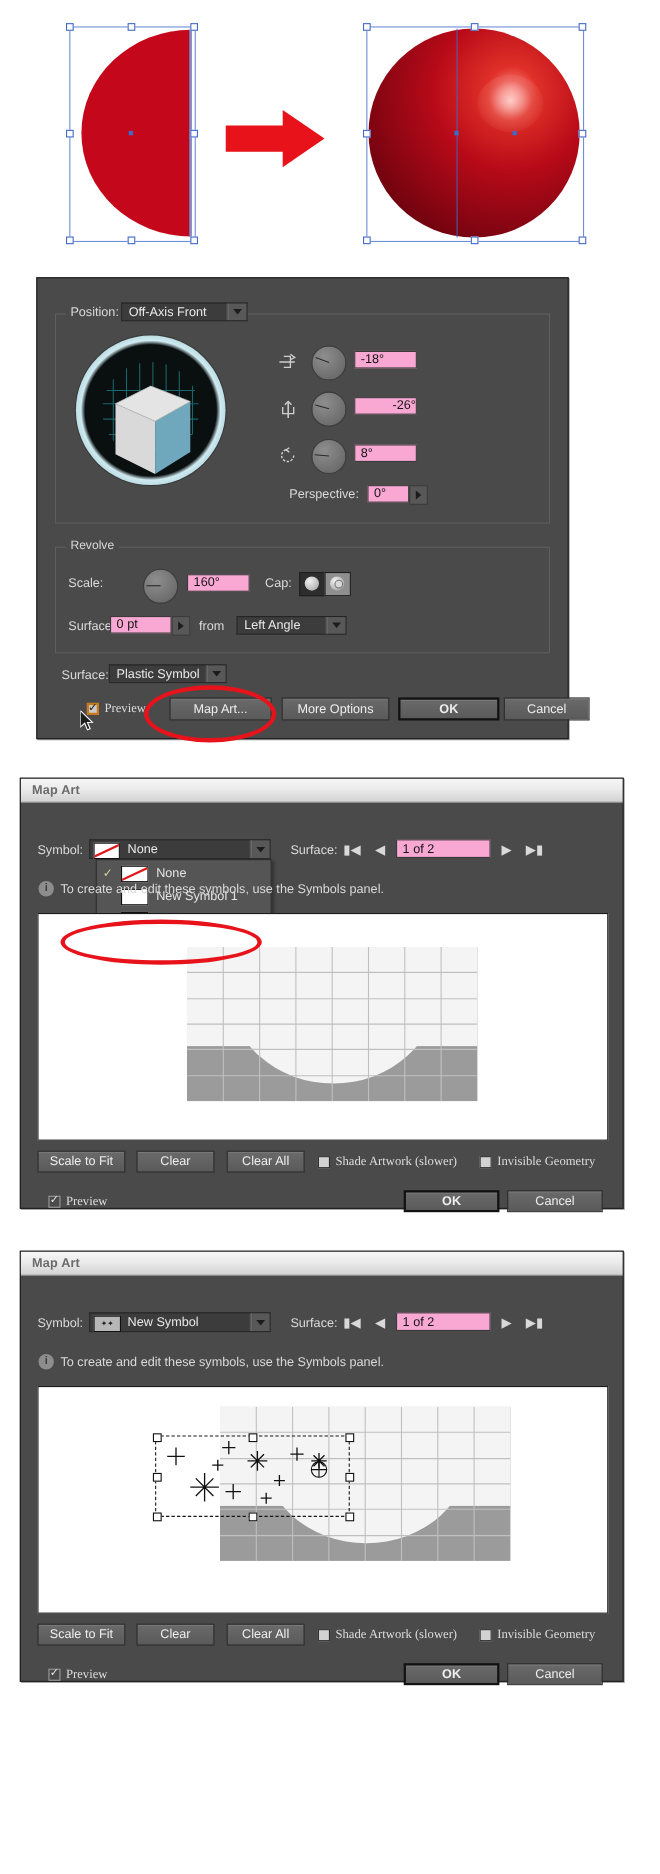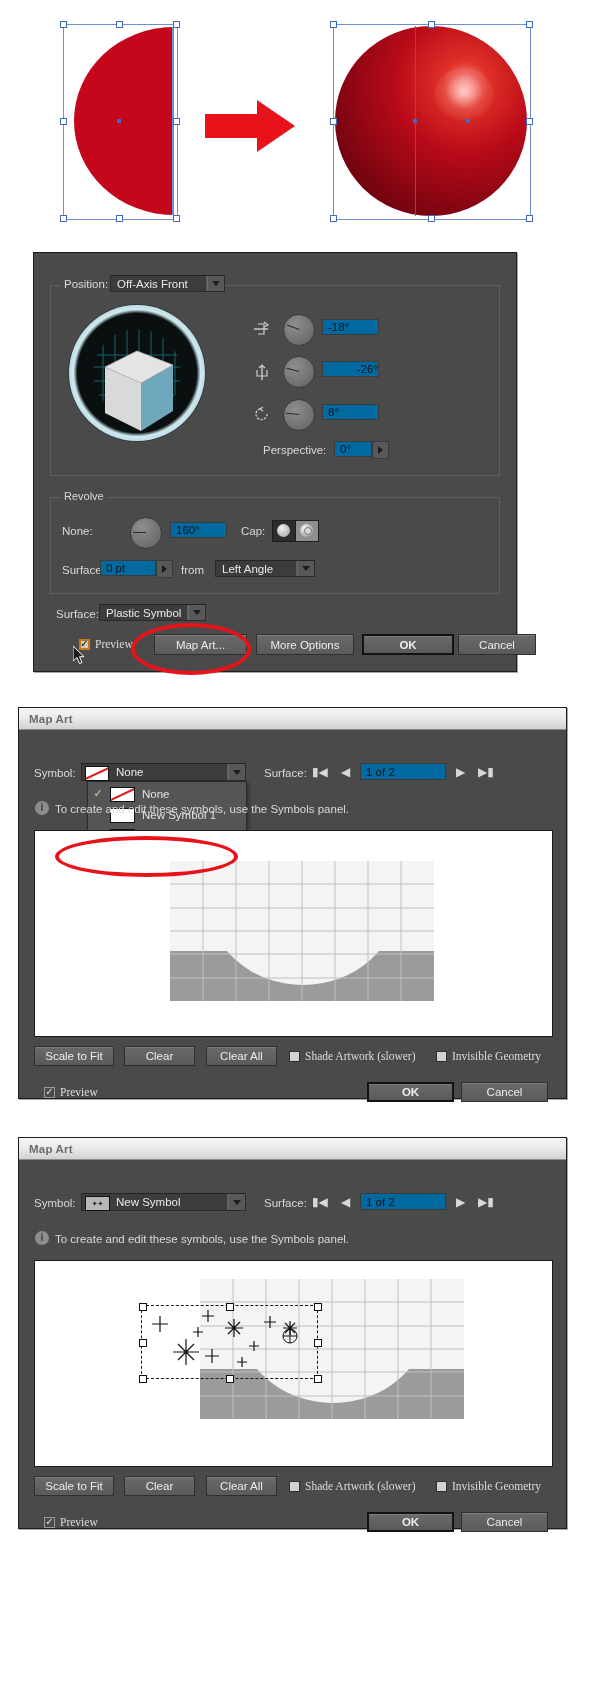--- a/index.html
+++ b/index.html
@@ -30,21 +30,21 @@
   .combo .ctxt{padding-left:6px;flex:1;white-space:nowrap;overflow:hidden;}
   .combo .cdiv{width:1px;height:100%;background:#5b5b5b;}
   .combo .carr{width:16px;height:100%;background:#585858;border-left:1px solid #6a6a6a;
          display:flex;align-items:center;justify-content:center;}
   .tri-dn{width:0;height:0;border-left:4px solid transparent;border-right:4px solid transparent;
          border-top:5px solid #1c1c1c;}
   .tri-rt{width:0;height:0;border-top:4px solid transparent;border-bottom:4px solid transparent;
          border-left:5px solid #1c1c1c;}
 
   
-  .field{position:absolute;background:#0369a1;border:1px solid #3b3b3b;color:#141414;
+  .field{position:absolute;background:#f9a8d4;border:1px solid #3b3b3b;color:#141414;
          font-size:11.5px;display:flex;align-items:center;padding-left:5px;box-sizing:border-box;}
   .stepper{position:absolute;background:#585858;border:1px solid #3b3b3b;
          display:flex;align-items:center;justify-content:center;}
 
   
   .btn{position:absolute;background:linear-gradient(to bottom,#6a6a6a,#5a5a5a);
        border:1px solid #2f2f2f;color:#ededed;font-size:11.5px;
        display:flex;align-items:center;justify-content:center;box-sizing:border-box;
        box-shadow:inset 0 1px 0 rgba(255,255,255,.13);}
   .btn.default{border:2px solid #121212;font-weight:bold;}
@@ -195,21 +195,21 @@
     <div class="field" style="left:300px;top:188px;width:38px;height:16px;">
       <span>0°</span>
     </div>
     <div class="stepper" style="left:338px;top:188px;width:15px;height:16px;">
       <i class="tri-rt"></i>
     </div>
 
     <div class="group" style="left:16px;top:244px;width:448px;height:95px;"></div>
     <span class="group-label" style="top:237px;left:26px;">Revolve</span>
 
-    <span class="lbl" style="left:28px;top:272px;">None:</span>
+    <span class="lbl" style="left:28px;top:272px;">Scale:</span>
     <div class="knob" style="left:96px;top:264px;">
       <i style="width:13px;transform:rotate(180deg);"></i>
     </div>
     <div class="field" style="left:136px;top:269px;width:57px;height:16px;">
       <span>160°</span>
     </div>
     <span class="lbl" style="left:207px;top:272px;">Cap:</span>
     <div class="abs" style="left:238px;top:267px;width:22px;height:20px;background:#2d2d2d;border:1px solid #1e1e1e;">
       <div class="abs" style="left:4px;top:3px;width:13px;height:13px;border-radius:50%;
            background:radial-gradient(circle at 35% 32%,#efefef,#9f9f9f);"></div>

